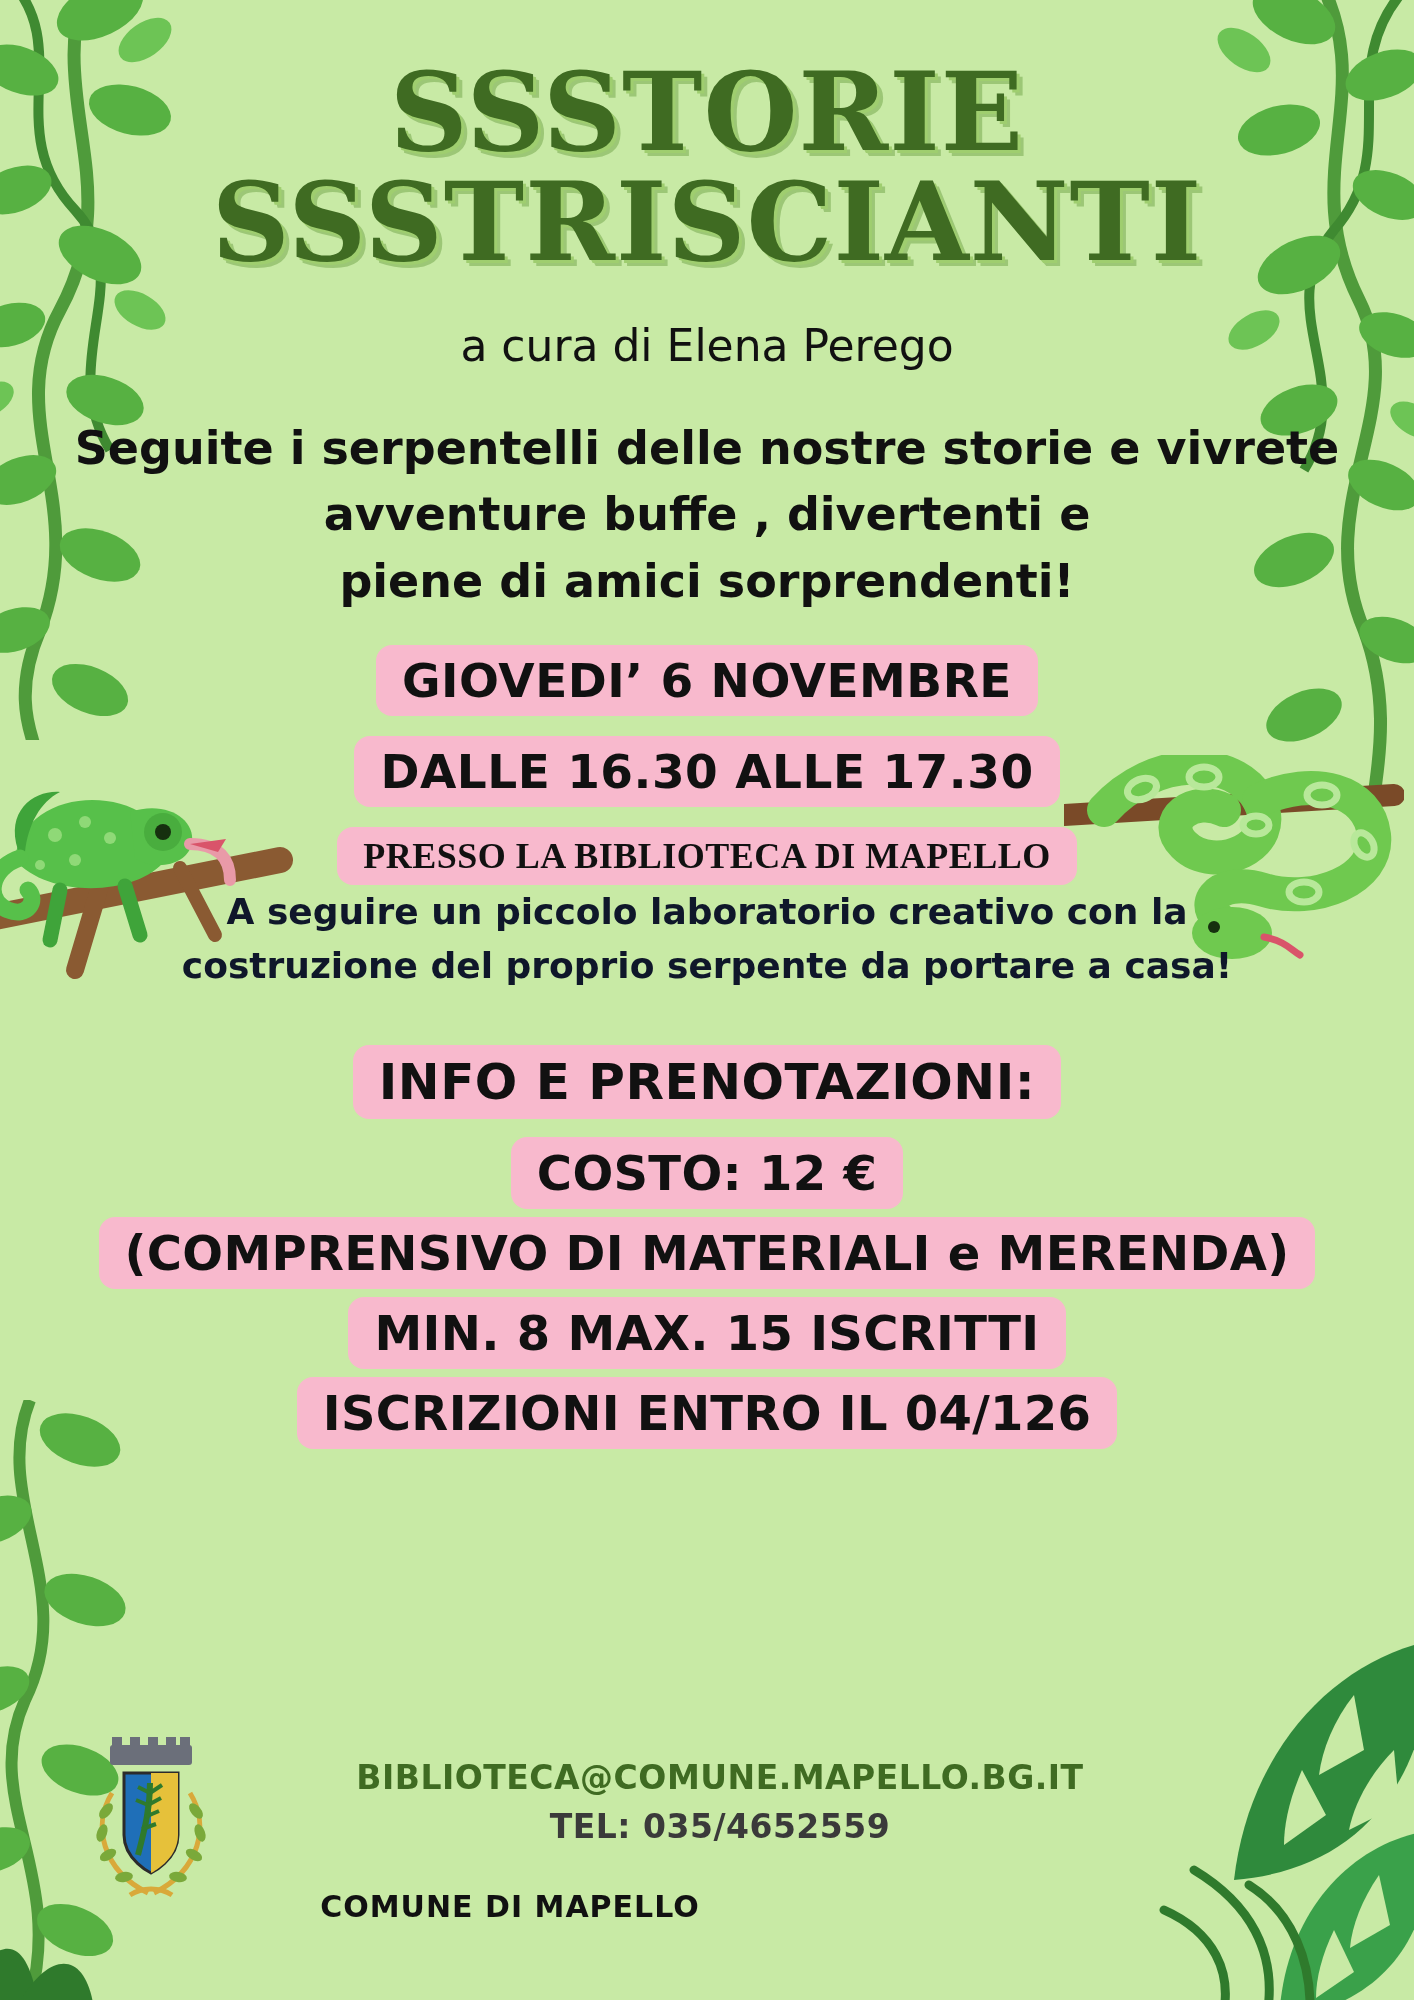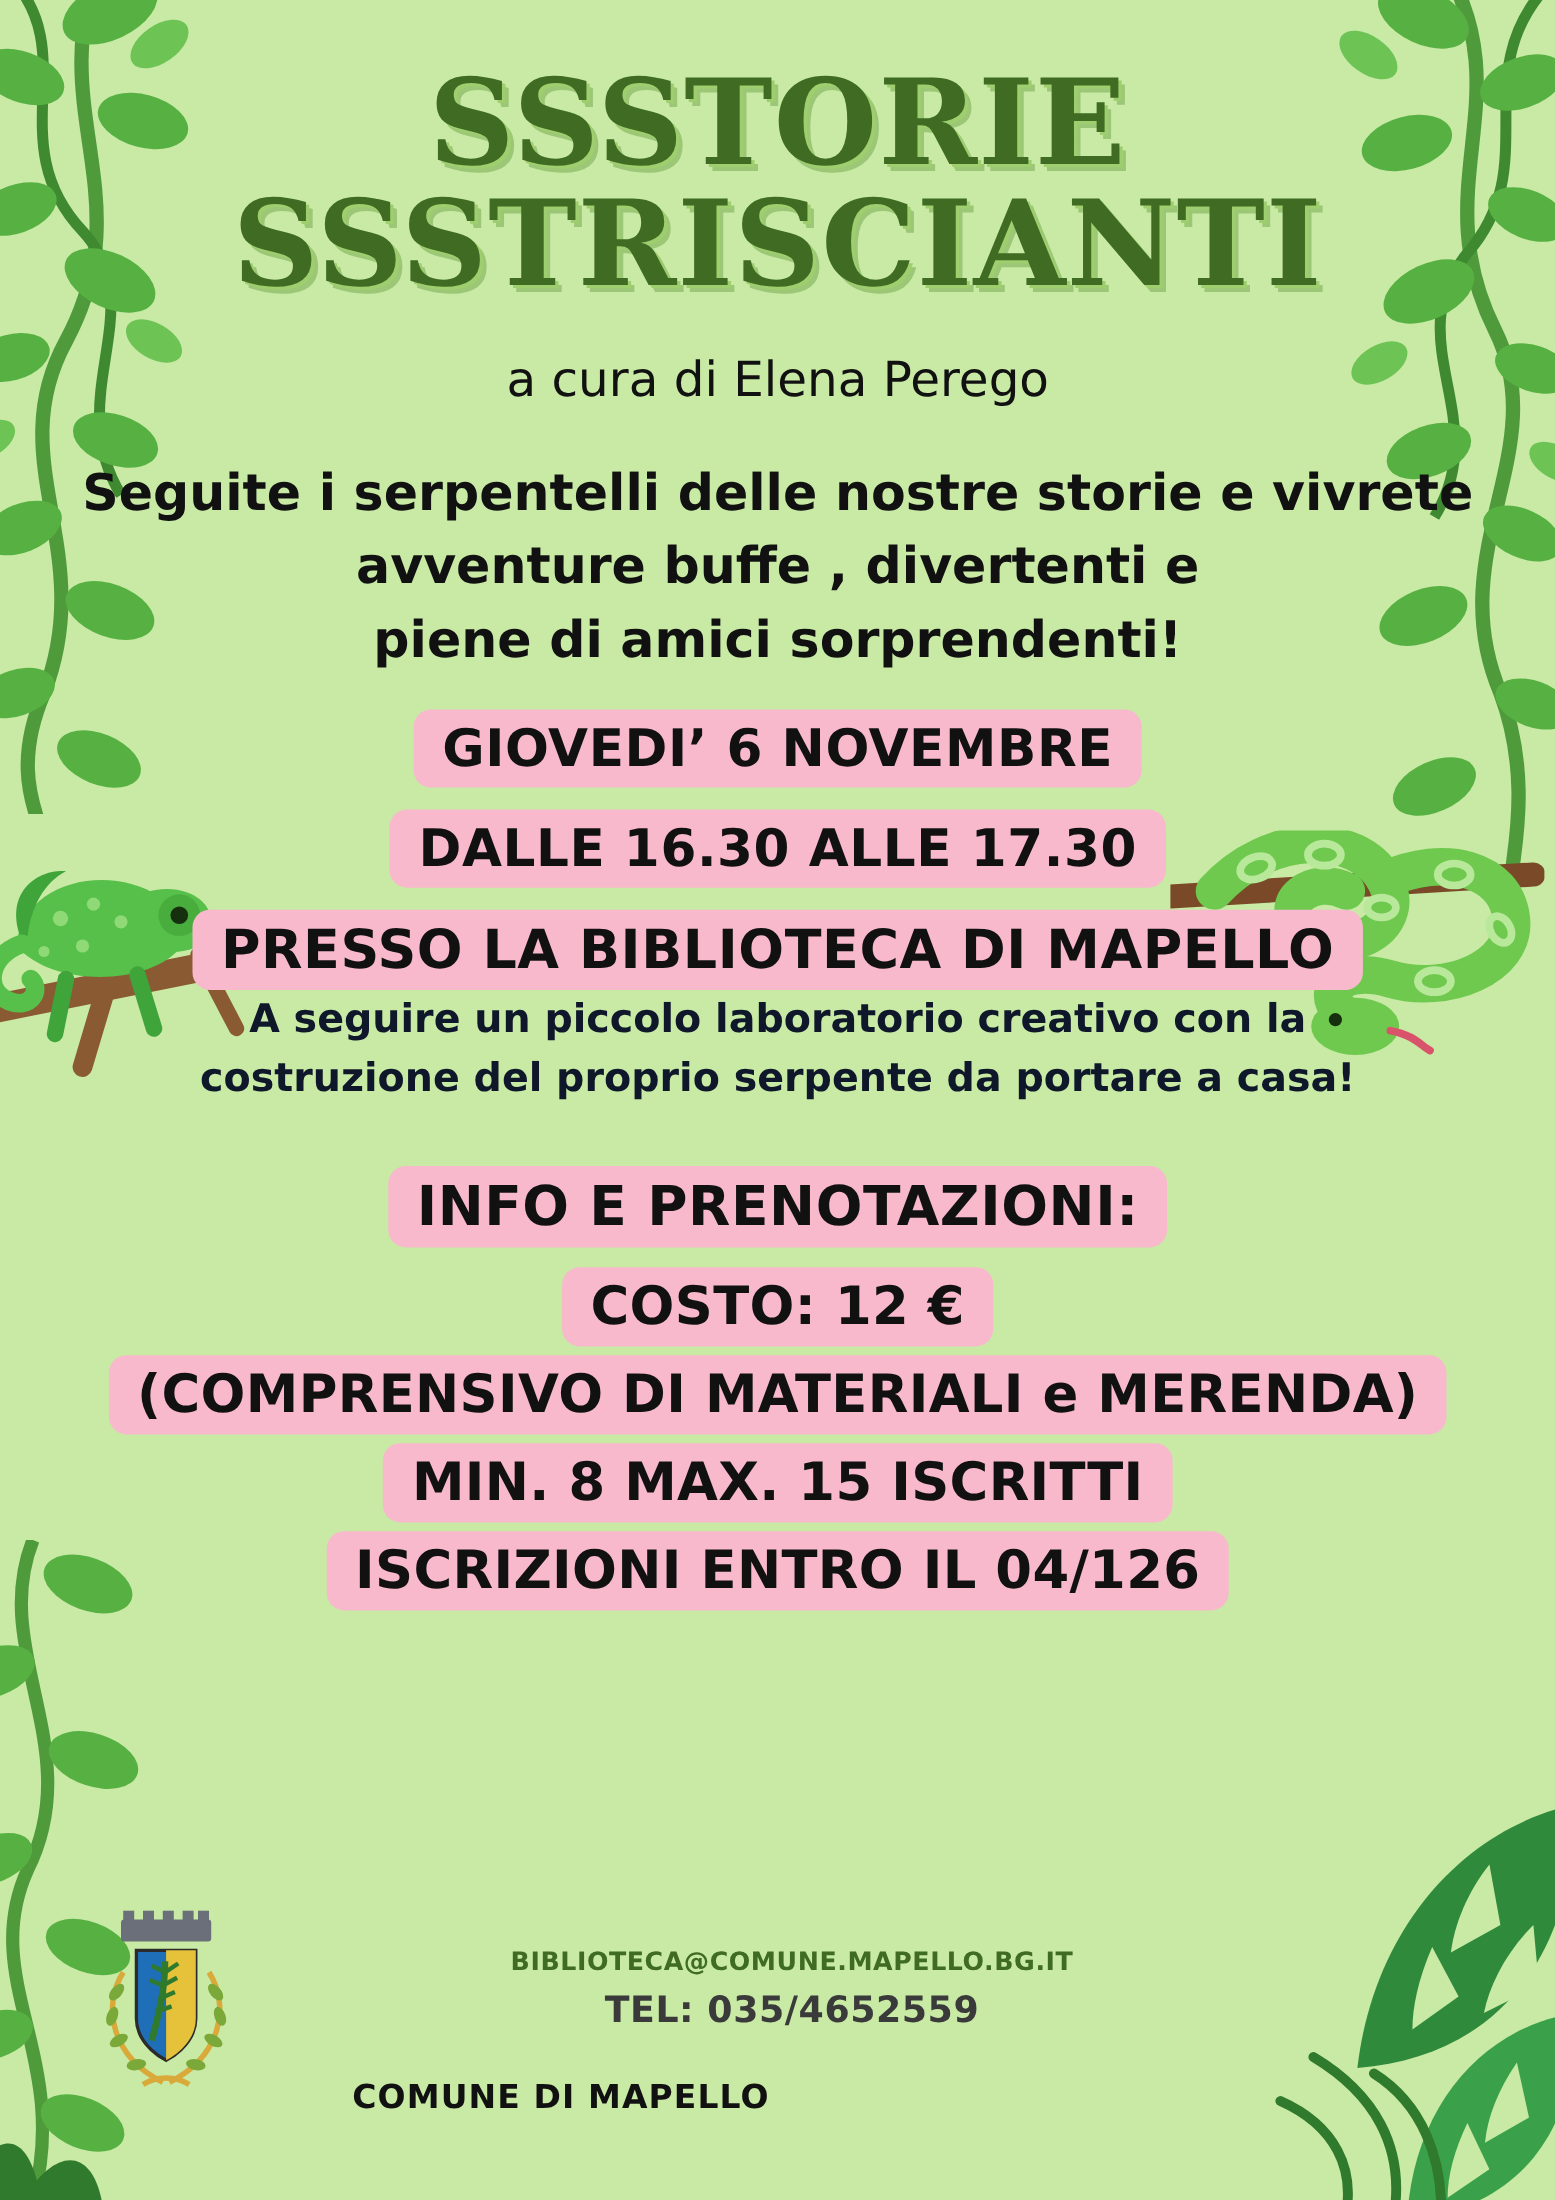--- a/index.html
+++ b/index.html
@@ -92,22 +92,23 @@
 
   .when-block {
     margin-top: 30px;
   }
   .when-line {
     font-size: 47px;
     letter-spacing: 0.5px;
     margin-bottom: 20px;
   }
   .where-line {
-    font-size: 49px;
+    font-size: 36px;
     letter-spacing: 0.5px;
+    font-family: Liberation Serif, serif;
   }
 
   .lab {
     font-size: 36px;
     font-weight: bold;
     color: #0f172a;
     line-height: 1.5;
     padding: 0 60px;
   }
 
@@ -139,21 +140,21 @@
     height: 175px;
   }
   .contact {
     position: absolute;
     left: 230px;
     bottom: 120px;
     width: 980px;
     text-align: center;
   }
   .email {
-    font-size: 23px;
+    font-size: 33px;
     font-weight: bold;
     color: #3f6b22;
     letter-spacing: 0.5px;
   }
   .tel {
     margin-top: 10px;
     font-size: 33px;
     font-weight: bold;
     color: #3a3a3a;
     letter-spacing: 0.5px;

